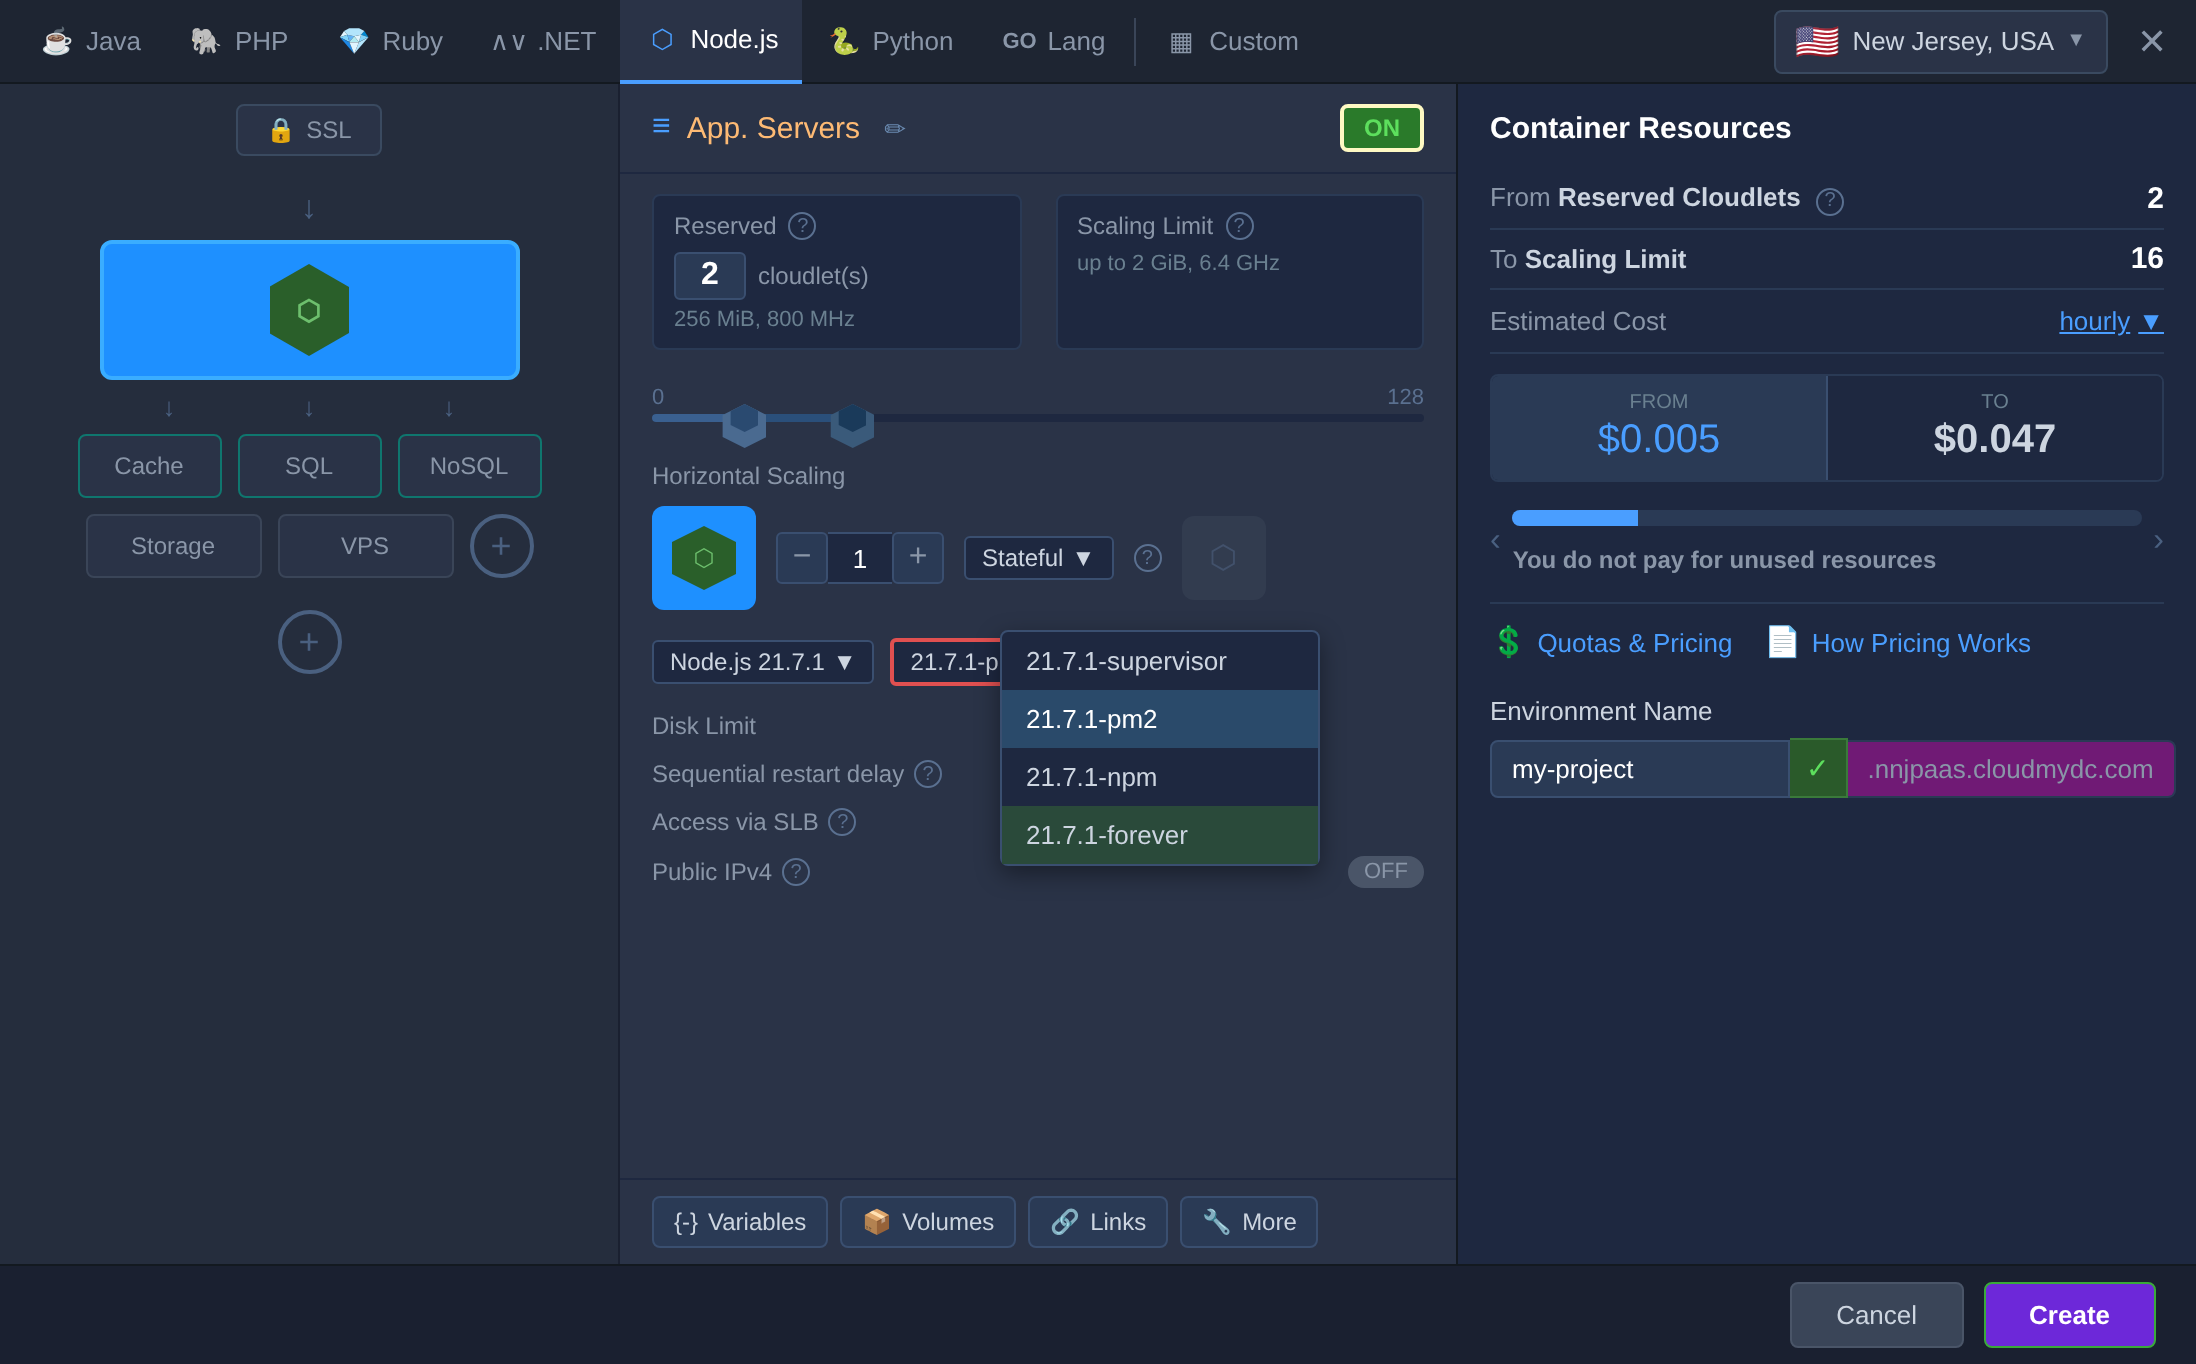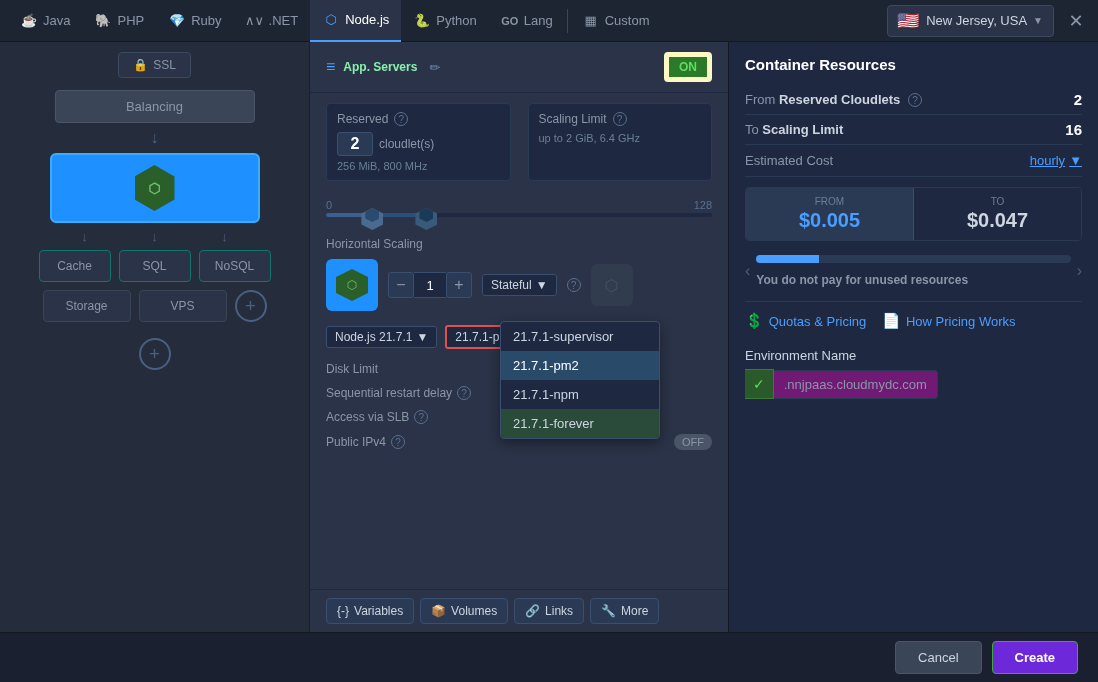--- a/index.html
+++ b/index.html
@@ -219,31 +219,31 @@
       overflow: hidden;
     }
     .app-servers-header {
       display: flex;
       align-items: center;
       gap: 8px;
       padding: 10px 16px;
       border-bottom: 1px solid #1e2840;
     }
     .hamburger-icon { color: #4a9eff; font-size: 16px; }
-    .app-servers-title { color: #86efac; font-size: 12px; font-weight: 700; }
+    .app-servers-title { color: #fdba74; font-size: 15px; font-weight: 400; }
     .edit-icon { color: #6a8ab0; font-size: 13px; cursor: pointer; margin-left: 4px; }
     .on-toggle {
       margin-left: auto;
       background: #2a7a2a;
       border-radius: 4px;
       padding: 3px 10px;
       color: #5ddf5d;
       font-size: 12px;
       font-weight: bold;
-      border: 5px solid #fef9c3;
+      border: 2px solid #fef9c3;
     }
     .scaling-section { padding: 10px 16px; }
     .scaling-label { color: #8a96a8; font-size: 12px; margin-bottom: 8px; }
     .scaling-controls { display: flex; gap: 17px; margin-bottom: 8px; }
     .scaling-box {
       flex: 1;
       background: #1e2840;
       border: 1px solid #2a3a55;
       border-radius: 4px;
       padding: 8px 10px;
@@ -570,21 +570,21 @@
       text-align: center;
     }
     .cost-to {
       flex: 1;
       background: #1e2840;
       border-left: 1px solid #3a4f70;
       padding: 8px 12px;
       text-align: center;
     }
     .cost-sublabel { color: #6a8090; font-size: 10px; text-transform: uppercase; margin-bottom: 2px; }
-    .cost-value-from { color: #4a9eff; font-size: 20px; font-weight: bold; }
+    .cost-value-from { color: #4a9eff; font-size: 20px; font-weight: normal; }
     .cost-value-to { color: #cdd5e0; font-size: 20px; font-weight: bold; }
 
     
     .range-visual {
       position: relative;
       height: 8px;
       background: #2a3a55;
       border-radius: 4px;
       margin: 4px 0 6px;
     }
@@ -744,23 +744,20 @@
   </div>
   <div class="close-btn">✕</div>
 </div>
 
 <div class="main-layout">
 
   <div class="left-panel">
     <div class="ssl-btn">
       <span>🔒</span>
       <span>SSL</span>
-    </div>
-    <div class="balancing-btn">
-      <span>Balancing</span>
     </div>
     <div class="arrow-down">↓</div>
     <div class="nodejs-block">
       <div class="nodejs-hexagon">
         <span class="nodejs-logo">⬡</span>
       </div>
     </div>
     <div class="three-arrows">
       <span>↓</span>
         <span>↓</span>
@@ -989,20 +986,21 @@
       </a>
       <a class="link-item" href="#">
         <span class="link-icon">📄</span>
         <span>How Pricing Works</span>
       </a>
     </div>
 
     <div class="env-name-section">
       <div class="env-name-label">Environment Name</div>
       <div class="env-name-row">
+        <input class="env-name-input" type="text" value="my-project" style="">
         <span class="env-check-icon">✓</span>
         <span class="env-domain">.nnjpaas.cloudmydc.com</span>
       </div>
     </div>
   </div>
 
 </div>
 
 <div class="bottom-bar">
   <button class="cancel-btn">Cancel</button>

